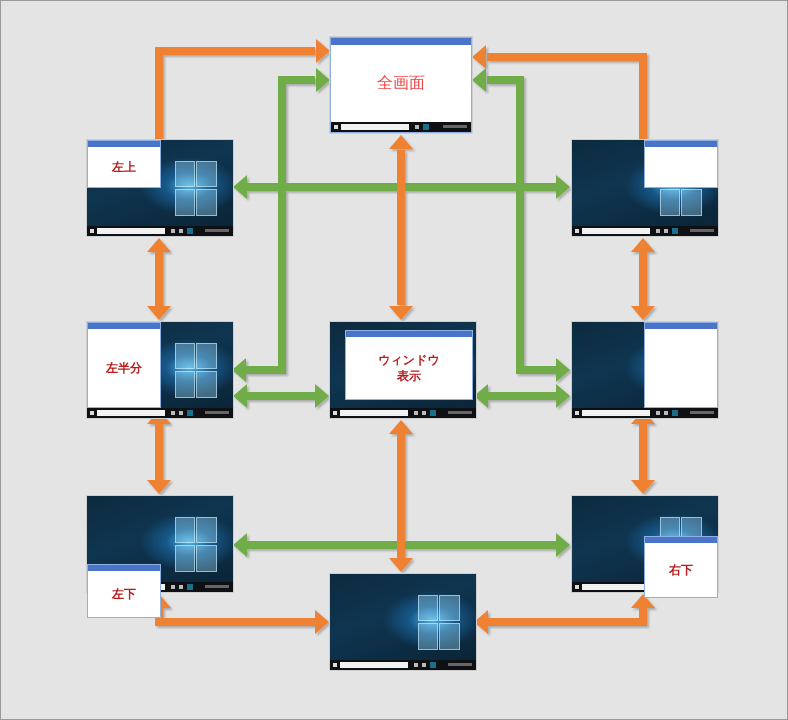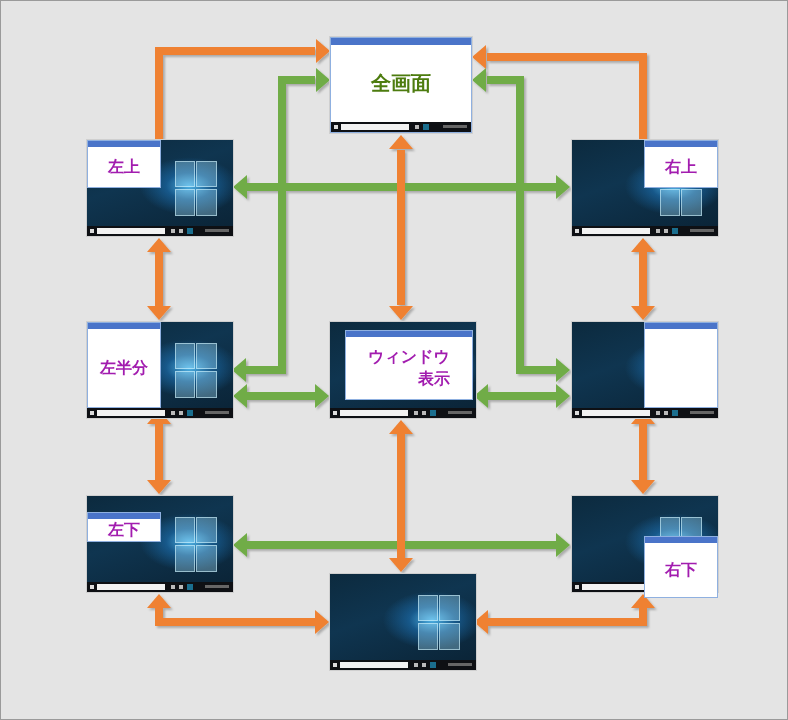--- a/index.html
+++ b/index.html
@@ -16,24 +16,24 @@
   .logo div { position:absolute; background:rgba(170,230,255,0.35); border:1px solid rgba(210,245,255,0.6); }
   .taskbar { position:absolute; left:0; bottom:0; width:100%; height:10px; background:#0e1014; }
   .tb-start { position:absolute; left:3px; top:3px; width:4px; height:4px; background:#ddd; }
   .tb-search { position:absolute; left:10px; top:2px; width:68px; height:6px; background:#f2f2f2; }
   .tb-icon { position:absolute; top:3px; width:4px; height:4px; background:#bbb; }
   .tb-active { position:absolute; top:2px; width:6px; height:6px; background:#1a6e8e; }
   .tb-tray { position:absolute; right:4px; top:3px; width:24px; height:3px; background:#666; }
   .win { position:absolute; background:#fff; border:1px solid #8fb0e0; box-sizing:border-box; }
   .win .bar { position:absolute; left:0; top:0; right:0; height:6px; background:#4a74c9; }
   .win .label { position:absolute; left:0; right:0; top:6px; bottom:0; display:flex; align-items:center; justify-content:center;
-                text-align:right; font-size:16px; font-weight:bold; color:#a21caf; line-height:1.35; white-space:pre-line; }
+                text-align:center; font-size:12px; font-weight:bold; color:#b91c1c; line-height:1.35; white-space:pre-line; }
   .fullwin { position:absolute; left:330px; top:37px; width:142px; height:96px; background:#fff; border:1px solid #8fb0e0; box-sizing:border-box; box-shadow:0 0 0 1px #cfcfcf;}
   .fullwin .bar { position:absolute; left:0; top:0; right:0; height:7px; background:#4a74c9; }
-  .fullwin .label { position:absolute; left:0; right:0; top:7px; bottom:10px; display:flex; align-items:center; justify-content:center; font-size:20px; font-weight:bold; color:#4d7c0f;}
+  .fullwin .label { position:absolute; left:0; right:0; top:7px; bottom:10px; display:flex; align-items:center; justify-content:center; font-size:16px; font-weight:normal; color:#ef4444;}
 </style>
 </head>
 <body>
 
 <div class="frame"></div>
 
 <svg class="arrows" width="788" height="720">
   <defs>
     <filter id="sh" x="-10%" y="-10%" width="130%" height="130%">
       <feDropShadow dx="2" dy="2" stdDeviation="1" flood-color="#000" flood-opacity="0.25"></feDropShadow>
@@ -261,34 +261,33 @@
       <div class="tb-tray"></div>
     </div>
   </div>
 
 <div class="win" style="left:87px; top:140px; width:74px; height:48px;">
   <div class="bar"></div>
   <div class="label">左上</div>
 </div>
 <div class="win" style="left:644px; top:140px; width:74px; height:48px;">
   <div class="bar"></div>
-  <div class="label">右上</div>
 </div>
 <div class="win" style="left:87px; top:322px; width:74px; height:86px;">
   <div class="bar"></div>
   <div class="label">左半分</div>
 </div>
 <div class="win" style="left:345px; top:330px; width:128px; height:70px;">
   <div class="bar"></div>
   <div class="label">ウィンドウ
 表示</div>
 </div>
 <div class="win" style="left:644px; top:322px; width:74px; height:86px;">
   <div class="bar"></div>
 </div>
-<div class="win" style="left:87px; top:512px; width:74px; height:30px;">
+<div class="win" style="left:87px; top:564px; width:74px; height:54px;">
   <div class="bar"></div>
   <div class="label">左下</div>
 </div>
 <div class="win" style="left:644px; top:536px; width:74px; height:62px;">
   <div class="bar"></div>
   <div class="label">右下</div>
 </div>
 
 </body></html>

